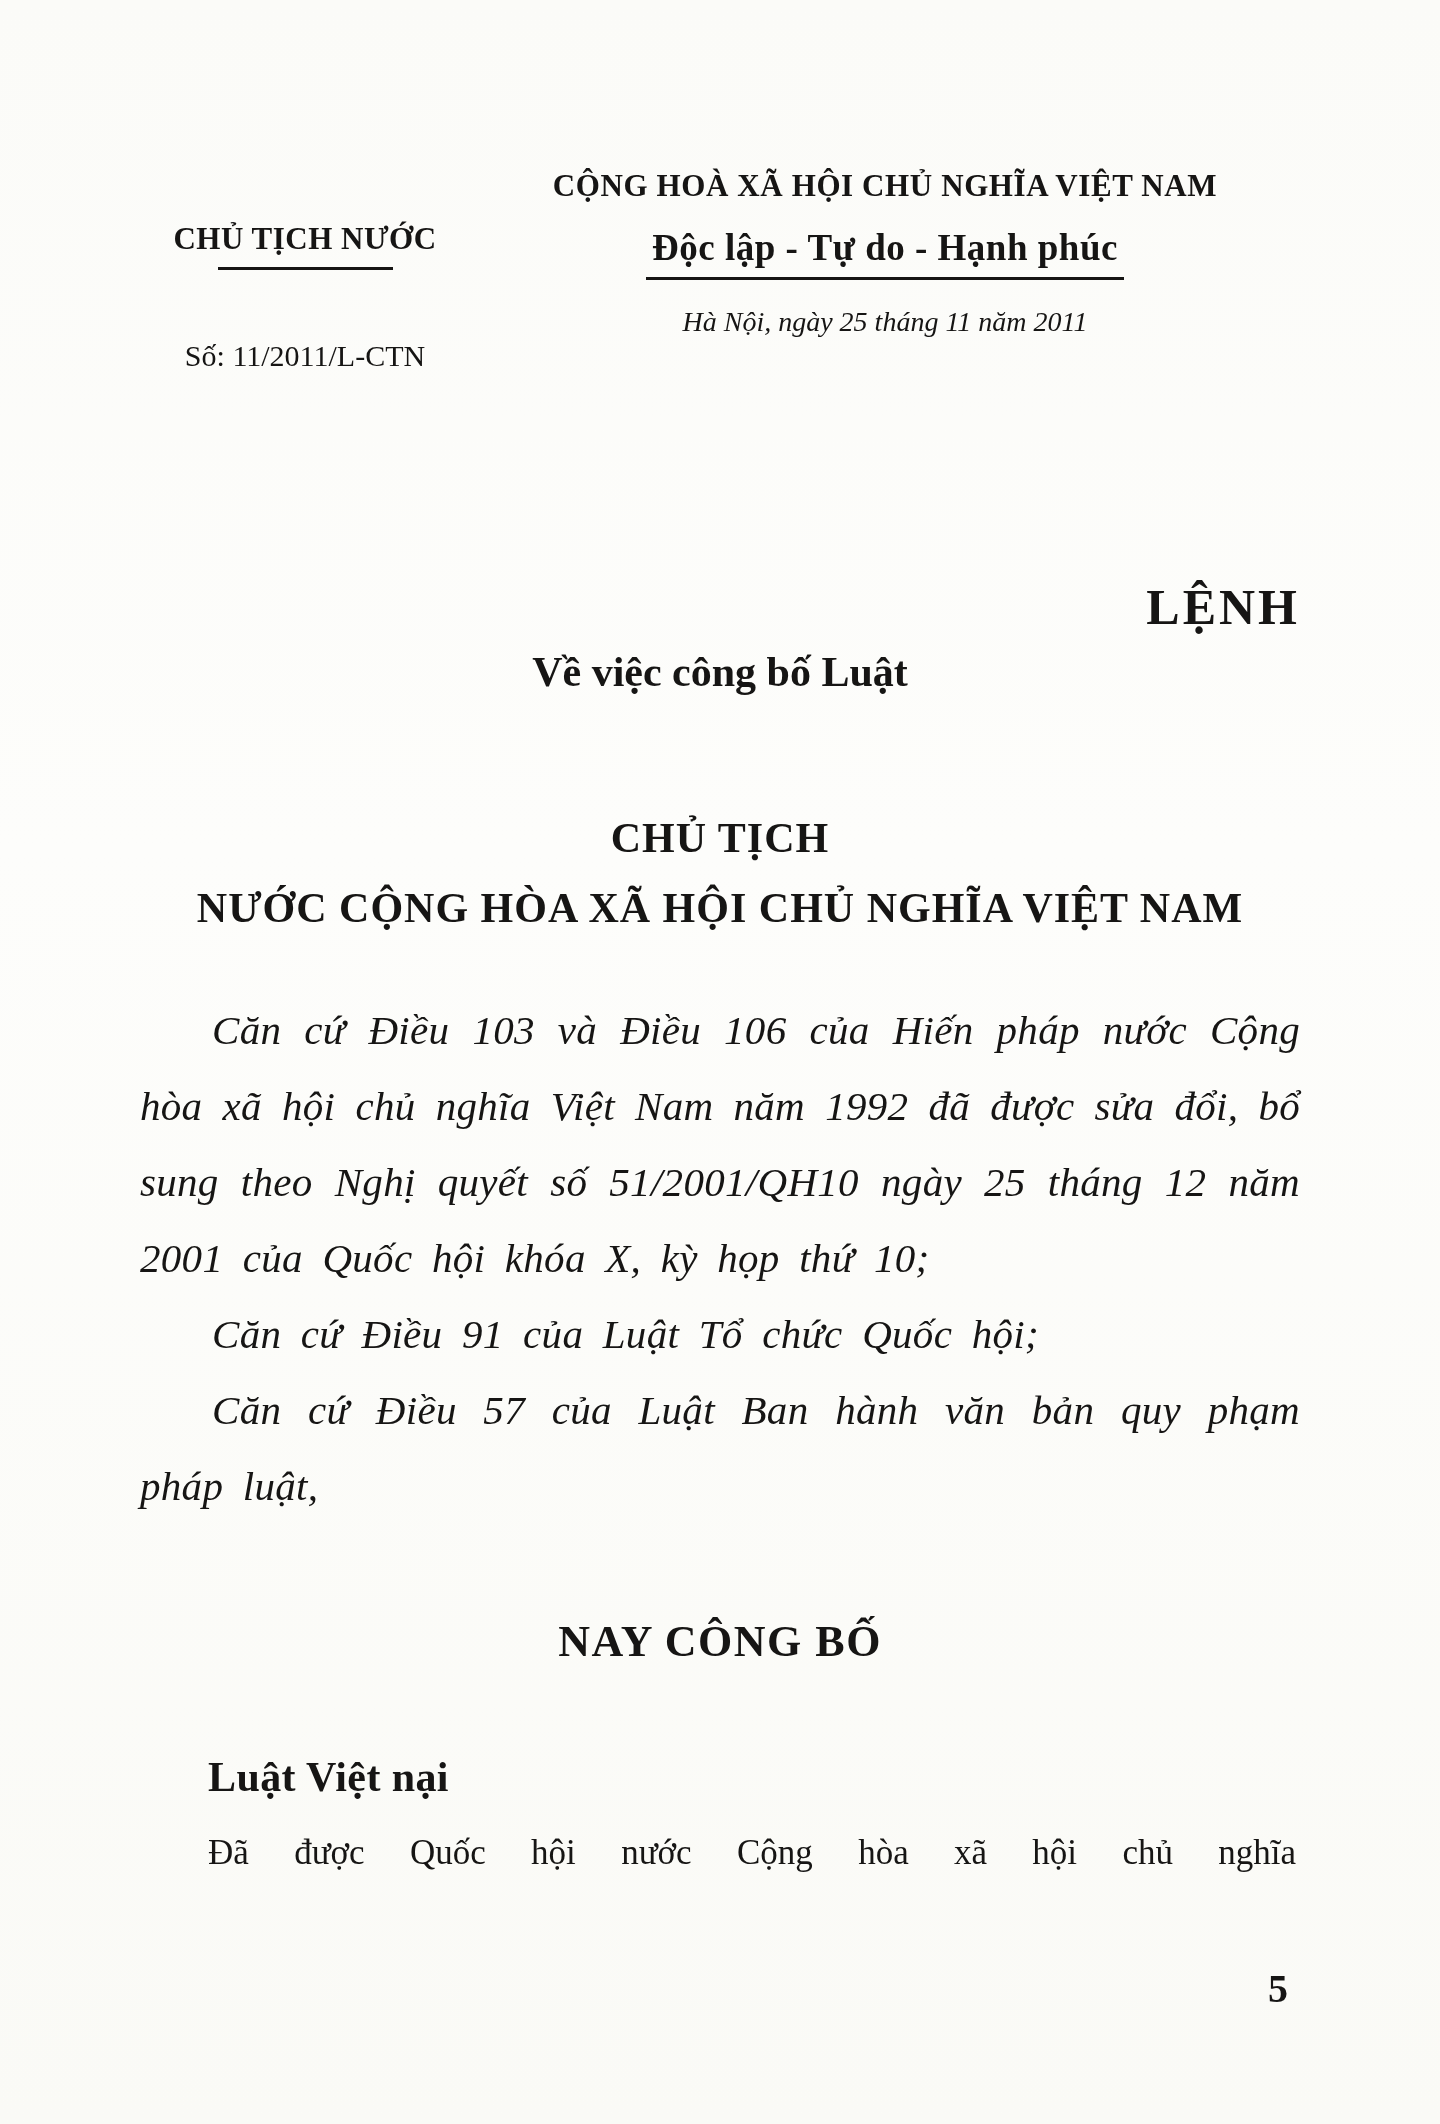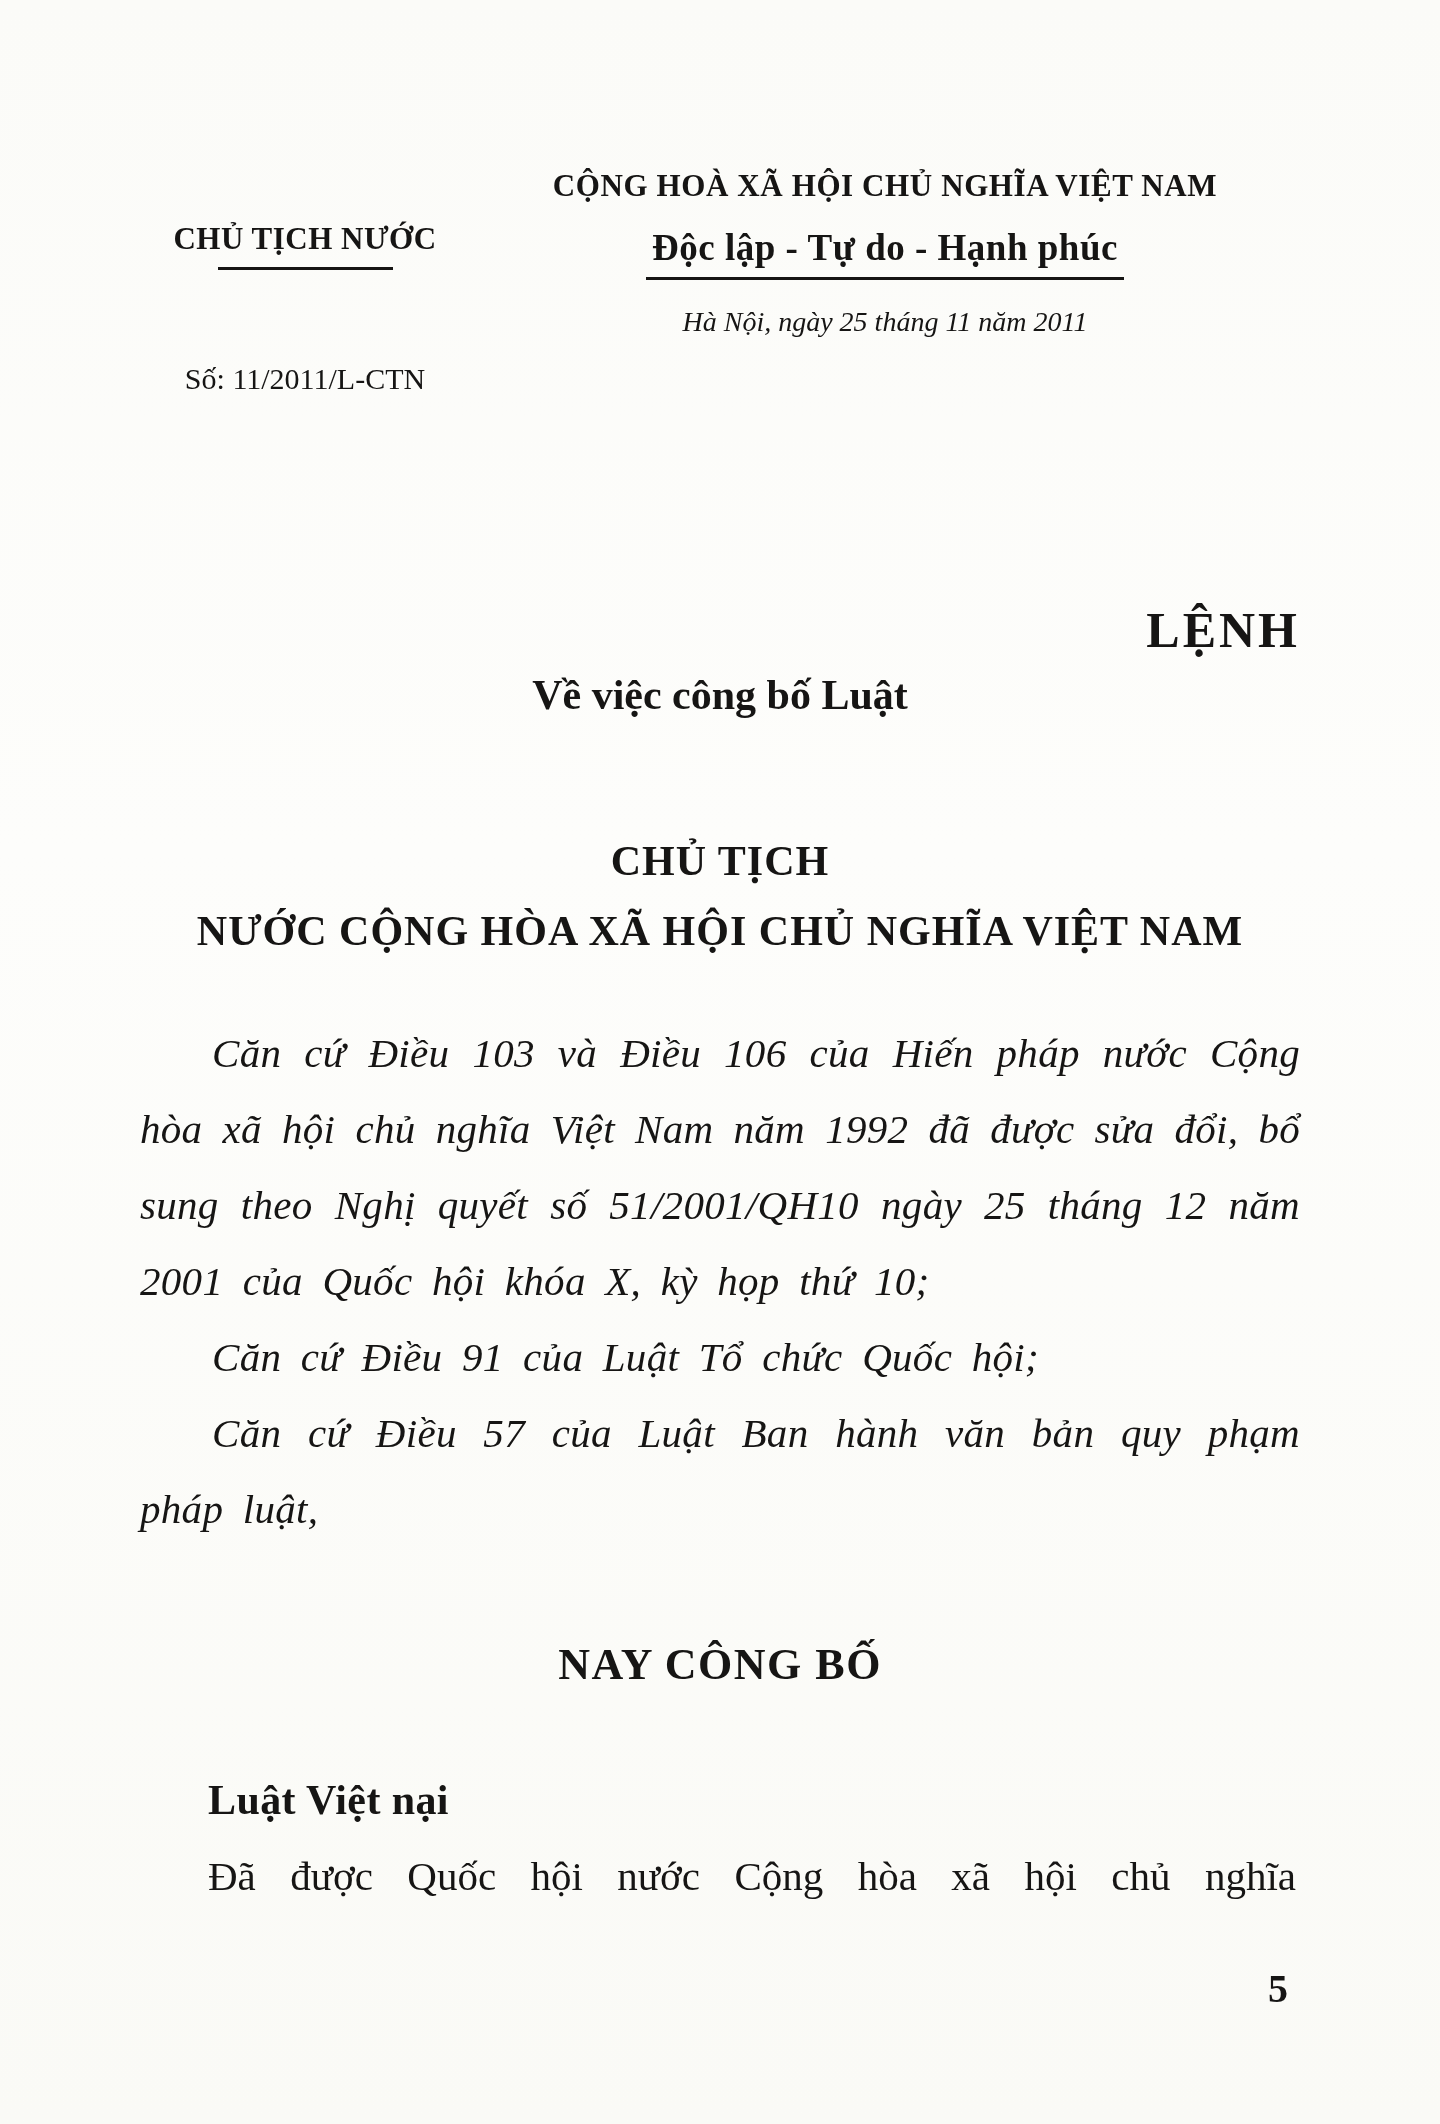--- a/index.html
+++ b/index.html
@@ -42,21 +42,21 @@
     margin-top: 47px;
   }
   .issuer-underline {
     width: 175px;
     height: 3px;
     background: #161514;
     margin: 10px auto 0 auto;
   }
   .doc-number {
     font-size: 30px;
-    margin-top: 92px;
+    margin-top: 69px;
     white-space: nowrap;
   }
   .header-right {
     flex: 1 1 auto;
     text-align: center;
   }
   .national-title {
     font-weight: bold;
     font-size: 31px;
     letter-spacing: 0.6px;
@@ -123,21 +123,21 @@
   }
   .law-name {
     margin: 86px 0 0 0;
     font-weight: bold;
     font-size: 42px;
     text-indent: 68px;
     letter-spacing: 0.4px;
   }
   .passage {
     margin: 14px 4px 0 0;
-    font-size: 41px;
+    font-size: 35px;
     line-height: 76px;
     text-indent: 68px;
     text-align: justify;
     text-align-last: justify;
     word-spacing: 6px;
   }
 
   .page-number {
     position: absolute;
     right: 152px;

